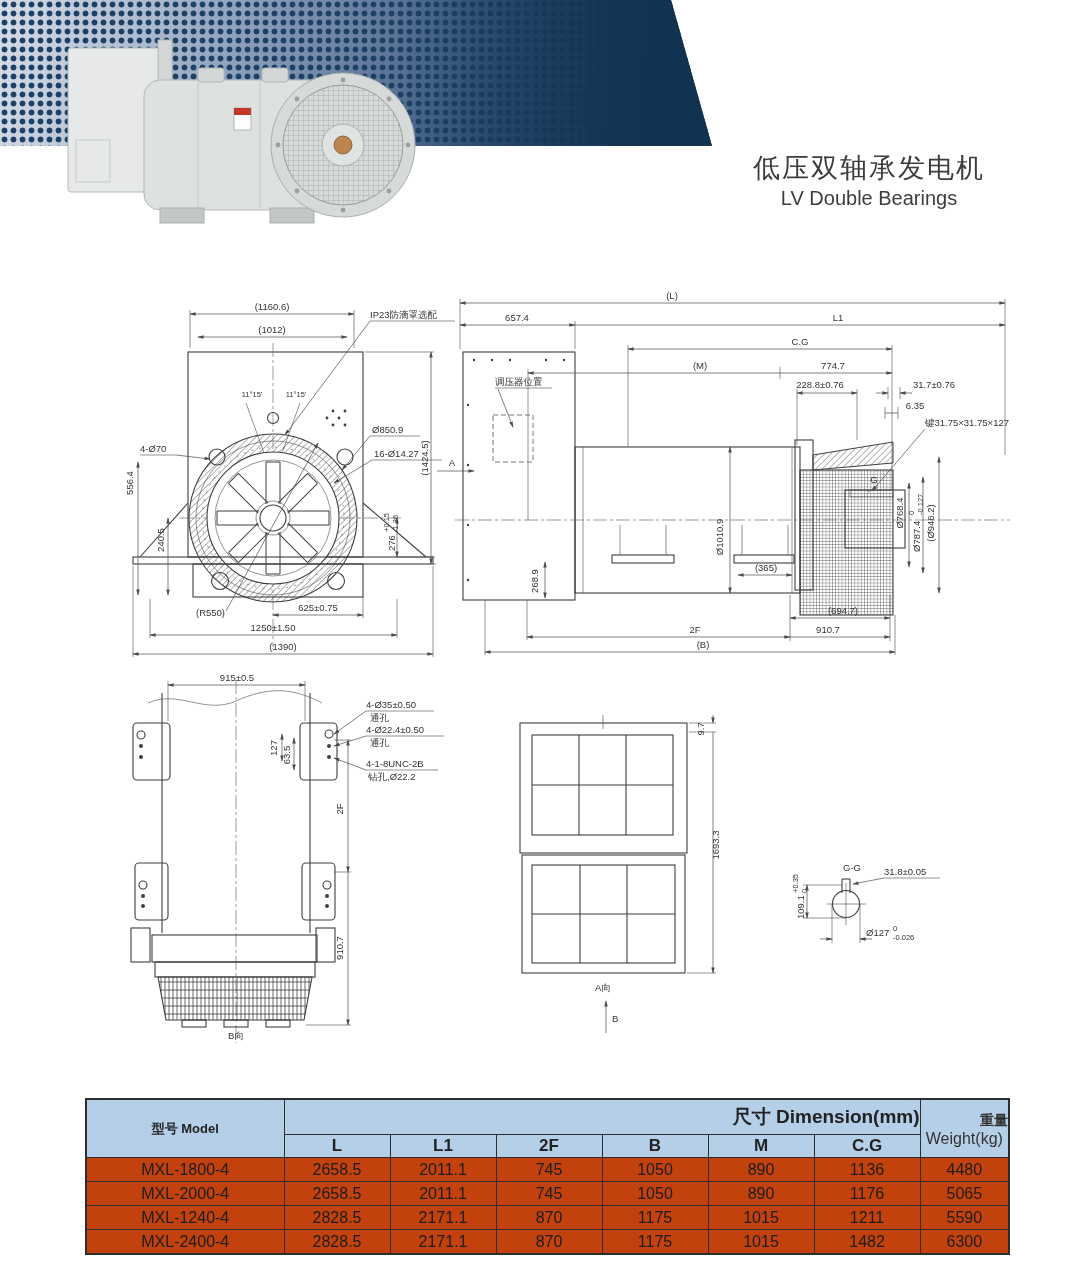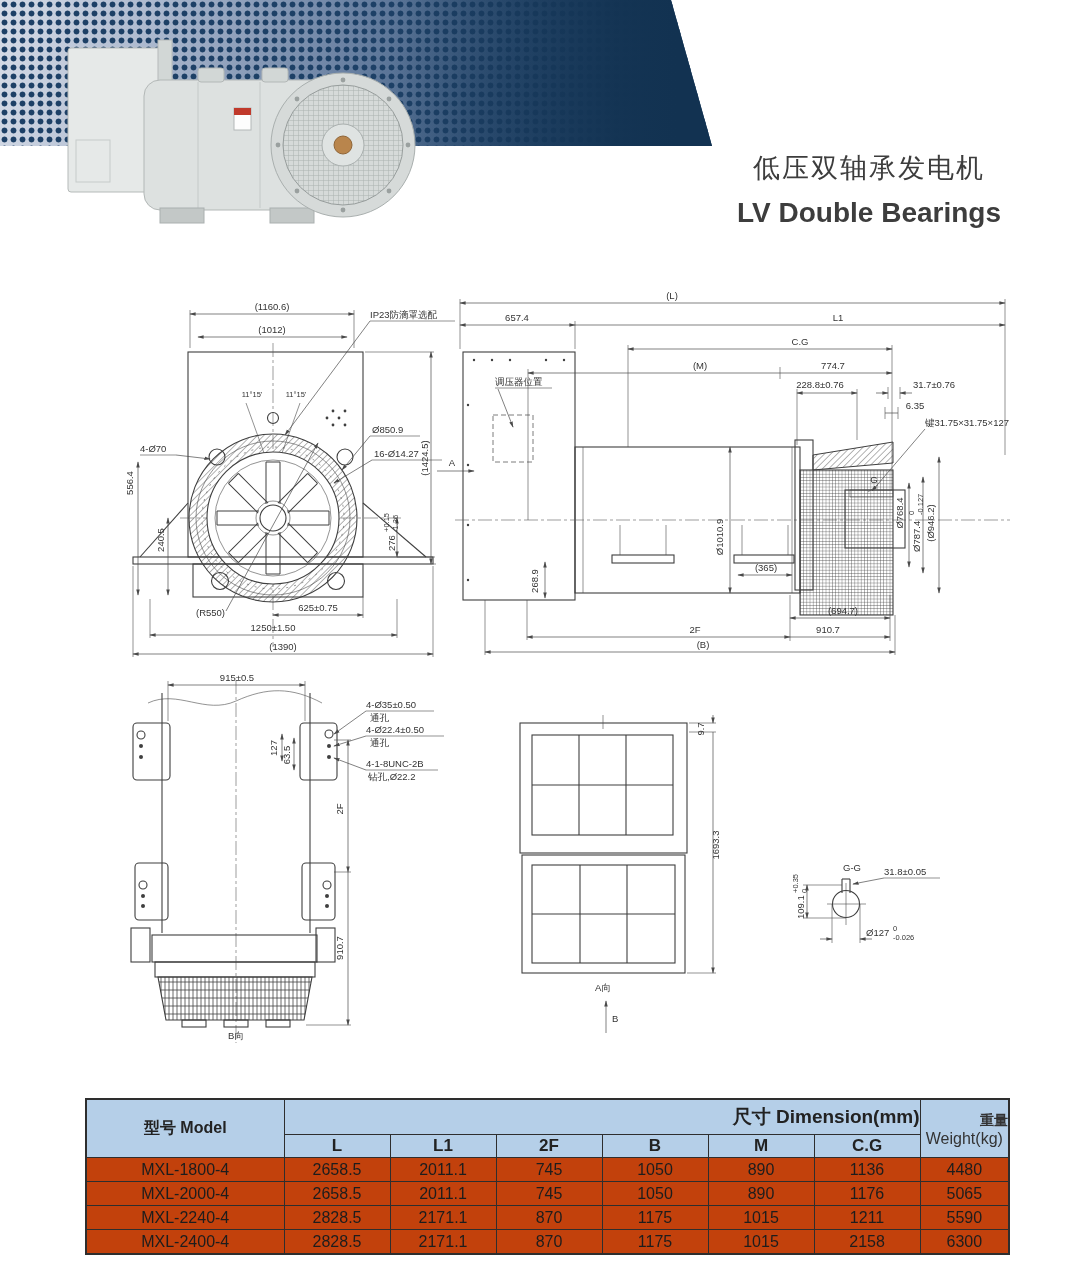--- a/index.html
+++ b/index.html
@@ -9,40 +9,40 @@
   .band{position:absolute;left:0;top:0;width:712px;height:146px;
     background-image:
       linear-gradient(to right, rgba(22,57,94,0) 55%, rgba(18,50,81,.88) 86%, #123251 95%),
       radial-gradient(#1d4066 2.6px, rgba(29,64,102,0) 3.3px),
       linear-gradient(100deg,#d6dce7 0%,#aab7cd 22%,#7288a8 45%,#35567c 70%,#16395e 100%);
     background-size:auto,9px 9px,auto;
     clip-path:polygon(0 0,671px 0,712px 146px,0 146px);}
   
   .title{position:absolute;left:703px;top:150px;width:332px;text-align:center;color:#3d3d3d;}
   .title .zh{font-size:27px;letter-spacing:2px;}
-  .title .en{font-size:28px;margin-top:11px;font-weight:bold;}
+  .title .en{font-size:20px;margin-top:1px;}
   
   .photo{position:absolute;left:48px;top:20px;}
   
   .drawings{position:absolute;left:0;top:285px;}
   .ol{fill:none;stroke:#3f3f3f;stroke-width:1.1;}
   .th{fill:none;stroke:#4a4a4a;stroke-width:.6;}
   .dim{fill:none;stroke:#4a4a4a;stroke-width:.7;}
   .cl{fill:none;stroke:#5a5a5a;stroke-width:.6;stroke-dasharray:14 3 3 3;}
   .dash{fill:none;stroke:#5a5a5a;stroke-width:.8;stroke-dasharray:5 3;}
   .t{font:9.5px "Liberation Sans",sans-serif;fill:#333;}
   .ts{font:7.5px "Liberation Sans",sans-serif;fill:#333;}
   .tm{text-anchor:middle;}
   
   .spec{position:absolute;left:85px;top:1098px;width:923px;border-collapse:collapse;
         table-layout:fixed;font-family:"Liberation Sans",sans-serif;}
   .spec td{border:1px solid #2e2e2e;text-align:center;vertical-align:middle;padding:0;}
   .spec{border:2px solid #2e2e2e;}
   .spec .h1 td,.spec .h2 td{background:#b5cfe8;}
-  .spec .hm{font-size:16px;font-weight:bold;color:#222;}
+  .spec .hm{font-size:13px;font-weight:bold;color:#222;}
   .spec .hd{font-size:19px;font-weight:bold;color:#222;text-align:right;}
   .spec .hw .wzh{font-size:14px;font-weight:bold;line-height:19px;text-align:right;}
   .spec .hw .wen{font-size:16px;font-weight:normal;line-height:17px;}
   .spec .h1 td{height:34px;}
   .spec .h2 td{height:22px;font-size:17px;font-weight:bold;color:#222;}
   .spec .r td{height:23px;background:#c2410c;font-size:16px;color:#1d1d1d;}
 </style>
 </head>
 <body>
 
@@ -474,35 +474,35 @@
       <td>MXL-2000-4</td>
       <td>2658.5</td>
       <td>2011.1</td>
       <td>745</td>
       <td>1050</td>
       <td>890</td>
       <td>1176</td>
       <td>5065</td>
     </tr>
     <tr class="r">
-      <td>MXL-2240-4</td>
+      <td>MXL-1240-4</td>
       <td>2828.5</td>
       <td>2171.1</td>
       <td>870</td>
       <td>1175</td>
       <td>1015</td>
       <td>1211</td>
       <td>5590</td>
     </tr>
     <tr class="r">
       <td>MXL-2400-4</td>
       <td>2828.5</td>
       <td>2171.1</td>
       <td>870</td>
       <td>1175</td>
       <td>1015</td>
-      <td>2158</td>
+      <td>1482</td>
       <td>6300</td>
     </tr>
   </tbody>
     </table>
 
 </div>
 
 </body></html>

